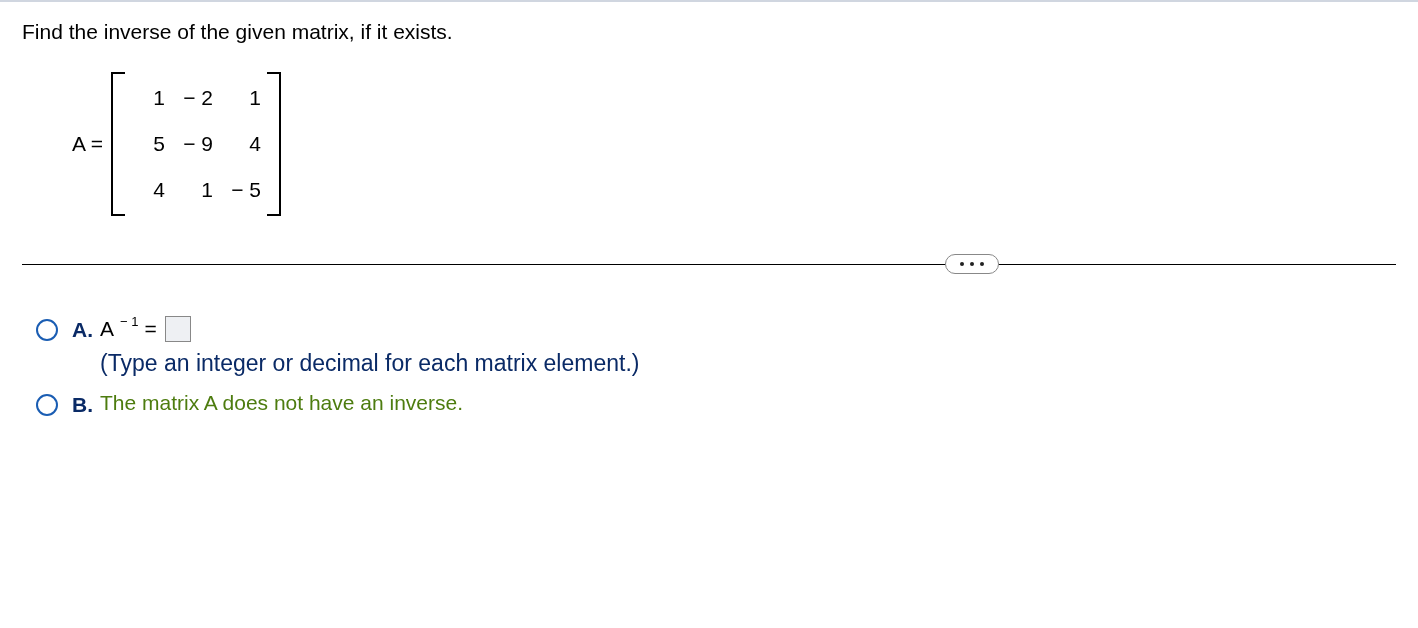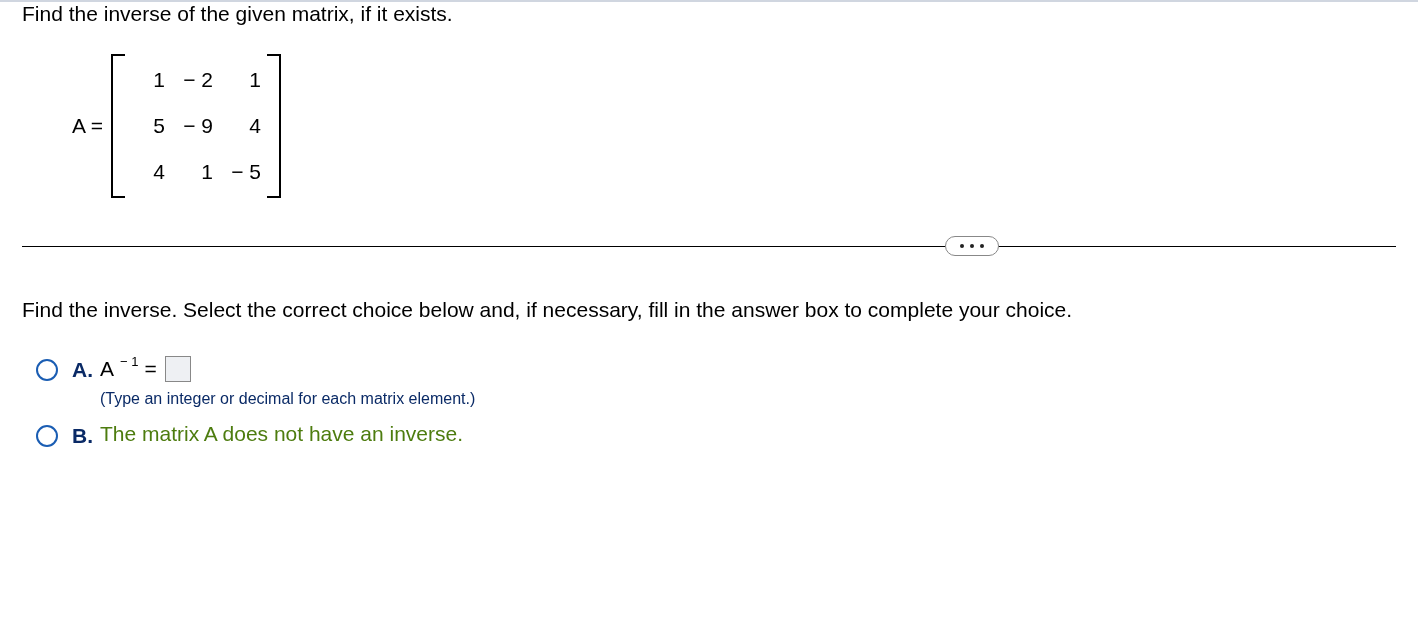--- a/index.html
+++ b/index.html
@@ -9,21 +9,21 @@
     font-size: 20px;
     color: #000;
     background: #fff;
     width: 1418px;
   }
   .top-border {
     border-top: 2px solid #d0d6e0;
     width: 100%;
   }
   .content {
-    padding: 0 22px 30px 22px;
+    padding: 18px 22px 30px 22px;
   }
   .question-text {
     font-size: 21px;
     margin-bottom: 28px;
   }
   .matrix-block {
     display: flex;
     align-items: center;
     margin-left: 50px;
     margin-bottom: 36px;
@@ -155,21 +155,21 @@
     height: 26px;
     border: 1px solid #888;
     background: #eef0f3;
     vertical-align: middle;
     margin-left: 4px;
     cursor: text;
   }
   .hint-text {
     color: #0a2a66;
     margin-top: 8px;
-    font-size: 16px;
+    font-size: 23px;
   }
   .option-b-text {
     color: #4d7c0f;
   }
 </style>
 </head>
 <body>
 
 <div class="top-border"></div>
 
@@ -196,21 +196,20 @@
 
   <div class="divider-row">
     <div class="divider-line"></div>
     <div class="divider-badge">
       <span class="dot"></span>
       <span class="dot"></span>
       <span class="dot"></span>
     </div>
   </div>
 
-  <div class="instruction-text">Find the inverse. Select the correct choice below and, if necessary, fill in the answer box to complete your choice.</div>
 
   <div class="choices">
 
     <div class="choice-row">
       <div class="radio"></div>
       <div class="choice-letter">A.</div>
       <div class="choice-body">
         <span class="inline-math">
           <span>A</span>
             <span class="super">− 1</span>

